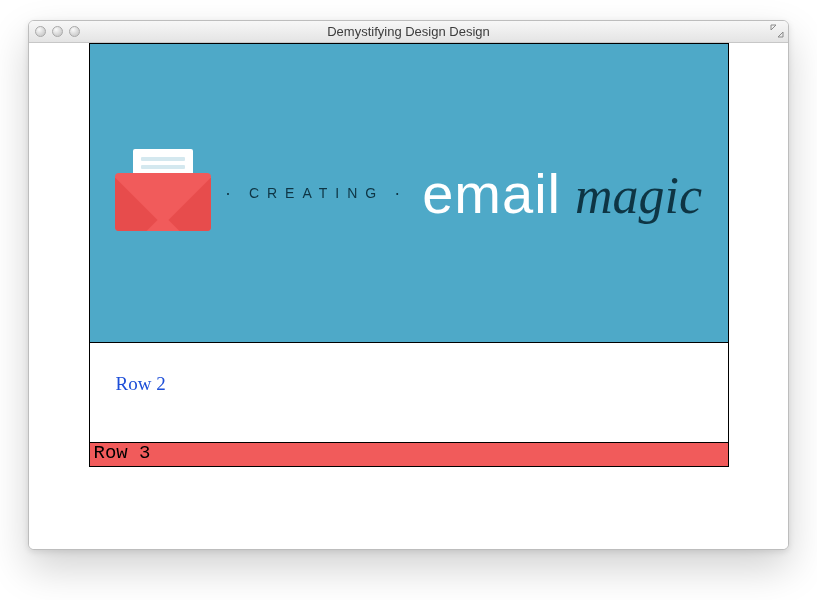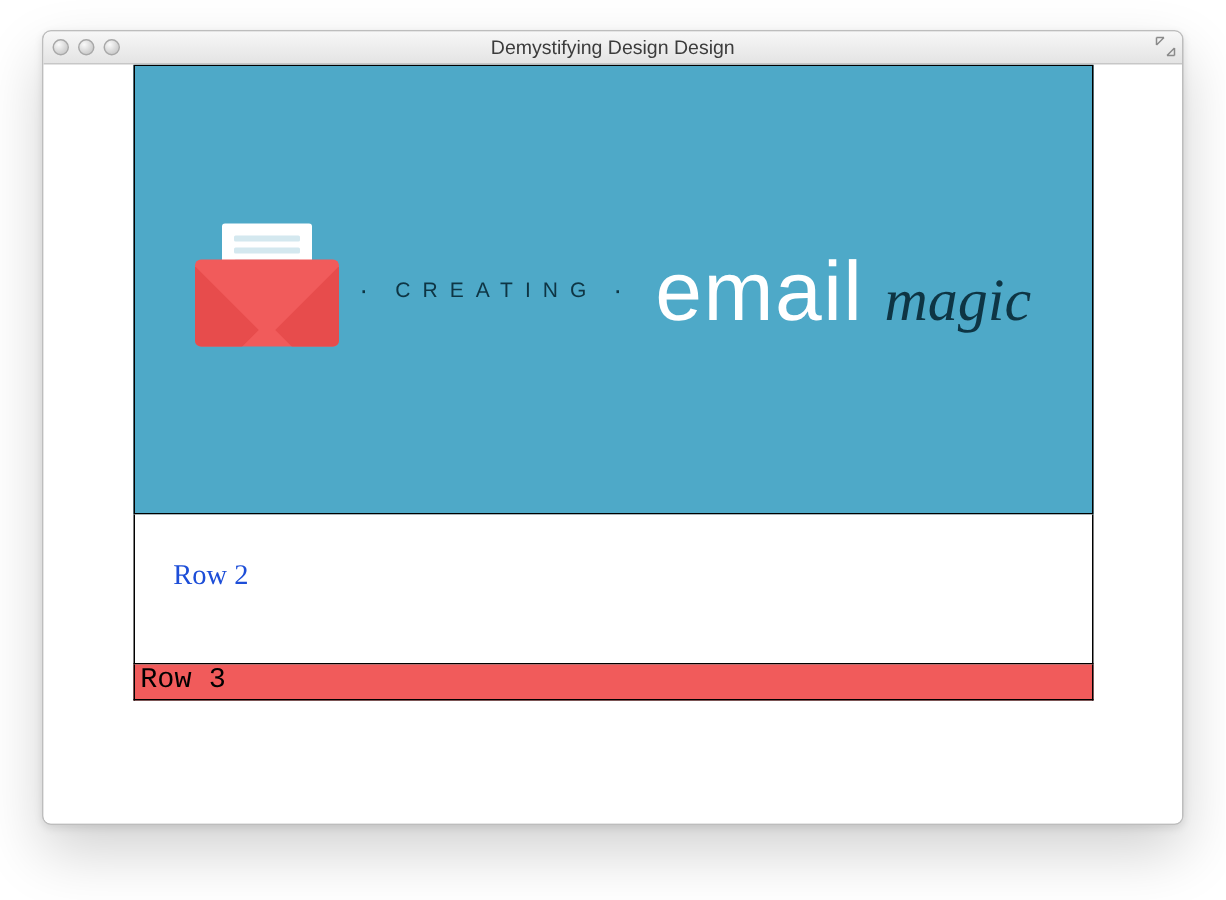--- a/index.html
+++ b/index.html
@@ -153,21 +153,21 @@
     gap: 14px;
   }
   .h-email {
     font-size: 56px;
     font-weight: 300;
     color: #fff;
     letter-spacing: 1px;
   }
   .h-magic {
     font-family: "Brush Script MT", "Segoe Script", cursive;
-    font-size: 40px;
+    font-size: 52px;
     color: #0e3544;
     font-style: italic;
   }
   .row2 {
     background: #fff;
     height: 100px;
     padding: 30px 26px;
     font-family: "Times New Roman", serif;
     font-size: 19px;
     color: #1d4ed8;

